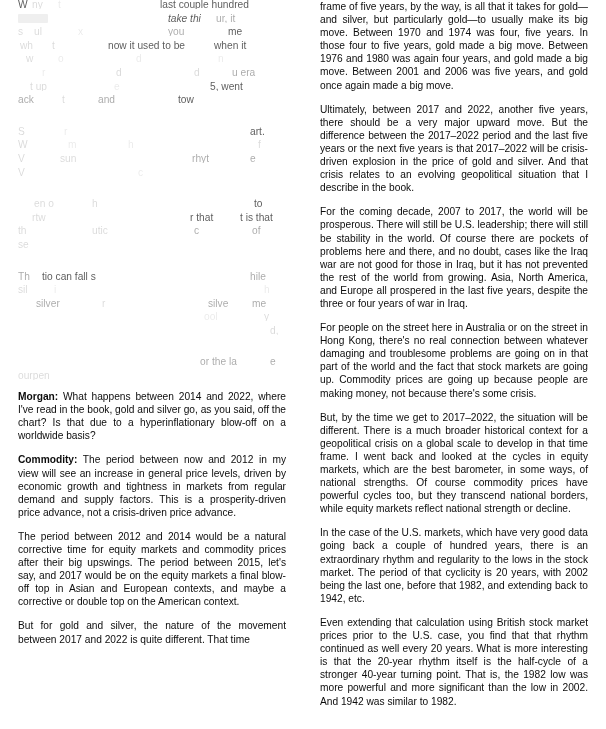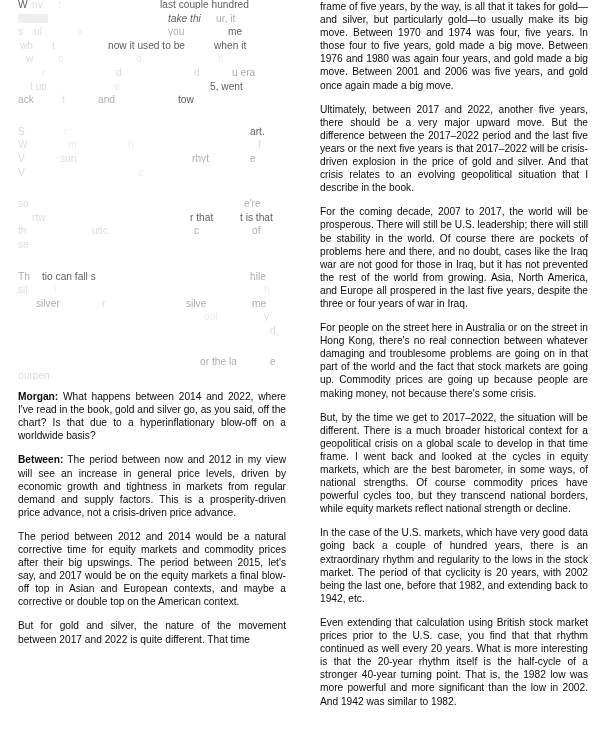--- a/index.html
+++ b/index.html
@@ -155,22 +155,23 @@
       </div>
       <div class="ghost-line">
         <span class="ghost-text faint" style="left:0px;">V</span>
         <span class="ghost-text vfaint" style="left:120px;">c</span>
         <span class="ghost-text vfaint" style="left:236px;"> </span>
       </div>
 
       <div class="ghost-gap"></div>
 
       <div class="ghost-line">
-        <span class="ghost-text faint" style="left:0px;">so</span>
-        <span class="ghost-text mid" style="left:226px;">e're</span>
+        <span class="ghost-text faint" style="left:16px;">en o</span>
+        <span class="ghost-text faint" style="left:74px;">h</span>
+        <span class="ghost-text dark" style="left:236px;">to</span>
       </div>
       <div class="ghost-line">
         <span class="ghost-text faint" style="left:14px;">rtw</span>
         <span class="ghost-text dark" style="left:172px;">r that</span>
         <span class="ghost-text dark" style="left:222px;">t is that</span>
       </div>
       <div class="ghost-line">
         <span class="ghost-text faint" style="left:0px;">th</span>
         <span class="ghost-text faint" style="left:74px;">utic</span>
         <span class="ghost-text mid" style="left:176px;">c</span>
@@ -188,21 +189,21 @@
         <span class="ghost-text mid" style="left:232px;">hile</span>
       </div>
       <div class="ghost-line">
         <span class="ghost-text faint" style="left:0px;">sil</span>
         <span class="ghost-text vfaint" style="left:36px;">i</span>
         <span class="ghost-text vfaint" style="left:246px;">h</span>
       </div>
       <div class="ghost-line">
         <span class="ghost-text mid" style="left:18px;">silver</span>
         <span class="ghost-text faint" style="left:84px;">r</span>
-        <span class="ghost-text mid" style="left:168px;text-align:right;">silve</span>
+        <span class="ghost-text mid" style="left:190px;text-align:right;">silve</span>
         <span class="ghost-text mid" style="left:234px;">me</span>
       </div>
       <div class="ghost-line">
         <span class="ghost-text vfaint" style="left:186px;">ool</span>
         <span class="ghost-text faint" style="left:246px;">y</span>
       </div>
       <div class="ghost-line">
         <span class="ghost-text faint" style="left:252px;">d,</span>
       </div>
 
@@ -212,21 +213,21 @@
         <span class="ghost-text mid" style="left:182px;">or the la</span>
         <span class="ghost-text mid" style="left:252px;">e</span>
       </div>
       <div class="ghost-line">
         <span class="ghost-text faint" style="left:0px;">ourpen</span>
       </div>
     </div>
 
     <p class="para"><span class="speaker">Morgan:</span><span>  What happens between 2014 and 2022, where I've read in the book, gold and silver go, as you said, off the chart?  Is that due to a hyperinflationary blow-off on a worldwide basis?</span></p>
 
-    <p class="para"><span class="speaker">Between:</span><span>  The period between now and 2012 in my view will see an increase in general price levels, driven by economic growth and tightness in markets from regular demand and supply factors.  This is a prosperity-driven price advance, not a crisis-driven price advance.</span></p>
+    <p class="para"><span class="speaker">Commodity:</span><span>  The period between now and 2012 in my view will see an increase in general price levels, driven by economic growth and tightness in markets from regular demand and supply factors.  This is a prosperity-driven price advance, not a crisis-driven price advance.</span></p>
 
     <p class="para"><span>The period between 2012 and 2014 would be a natural corrective time for equity markets and commodity prices after their big upswings.  The period between 2015, let's say, and 2017 would be on the equity markets a final blow-off top in Asian and European contexts, and maybe a corrective or double top on the American context.</span></p>
 
     <p class="para"><span>But for gold and silver, the nature of the movement between 2017 and 2022 is quite different.  That time</span></p>
 
   </div>
 
   <div class="col col-right">
     <p class="para"><span>frame of five years, by the way, is all that it takes for gold—and silver, but particularly gold—to usually make its big move.  Between 1970 and 1974 was four, five years.  In those four to five years, gold made a big move.  Between 1976 and 1980 was again four years, and gold made a big move.  Between 2001 and 2006 was five years, and gold once again made a big move.</span></p>
     <p class="para"><span>Ultimately, between 2017 and 2022, another five years, there should be a very major upward move.  But the difference between the 2017–2022 period and the last five years or the next five years is that 2017–2022 will be crisis-driven explosion in the price of gold and silver.  And that crisis relates to an evolving geopolitical situation that I describe in the book.</span></p>

